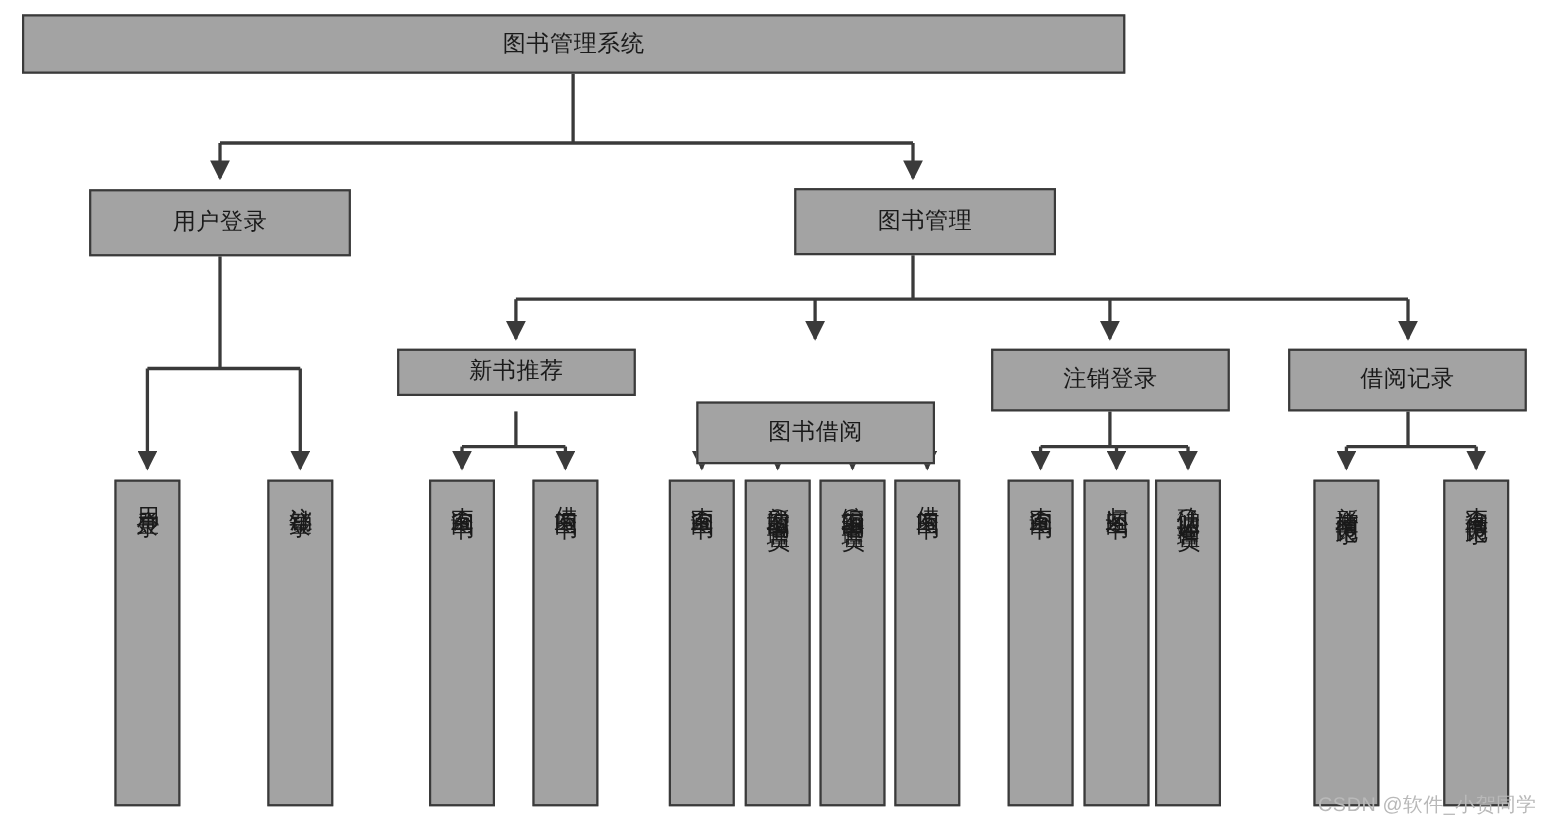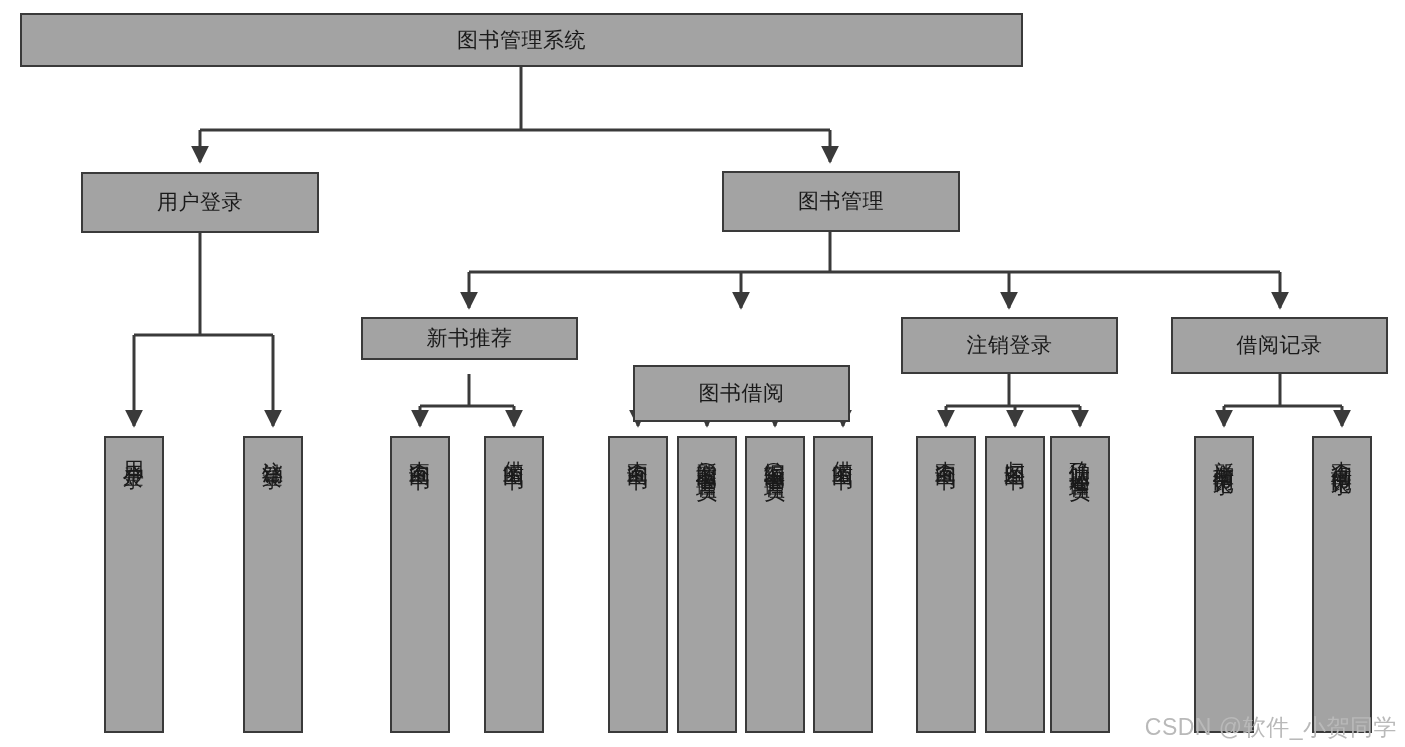--- a/index.html
+++ b/index.html
@@ -53,21 +53,21 @@
     text-orientation: upright;
     font-size: 21px;
     letter-spacing: 3px;
     line-height: 1.0;
     margin: 0 auto;
   }
   .watermark {
     position: absolute;
     right: 8px;
     bottom: 4px;
-    font-size: 23px;
+    font-size: 18px;
     color: #b9b9b9;
     white-space: nowrap;
     letter-spacing: 0.5px;
   }
 </style>
 </head>
 <body>
 
 <div id="canvas">
 

